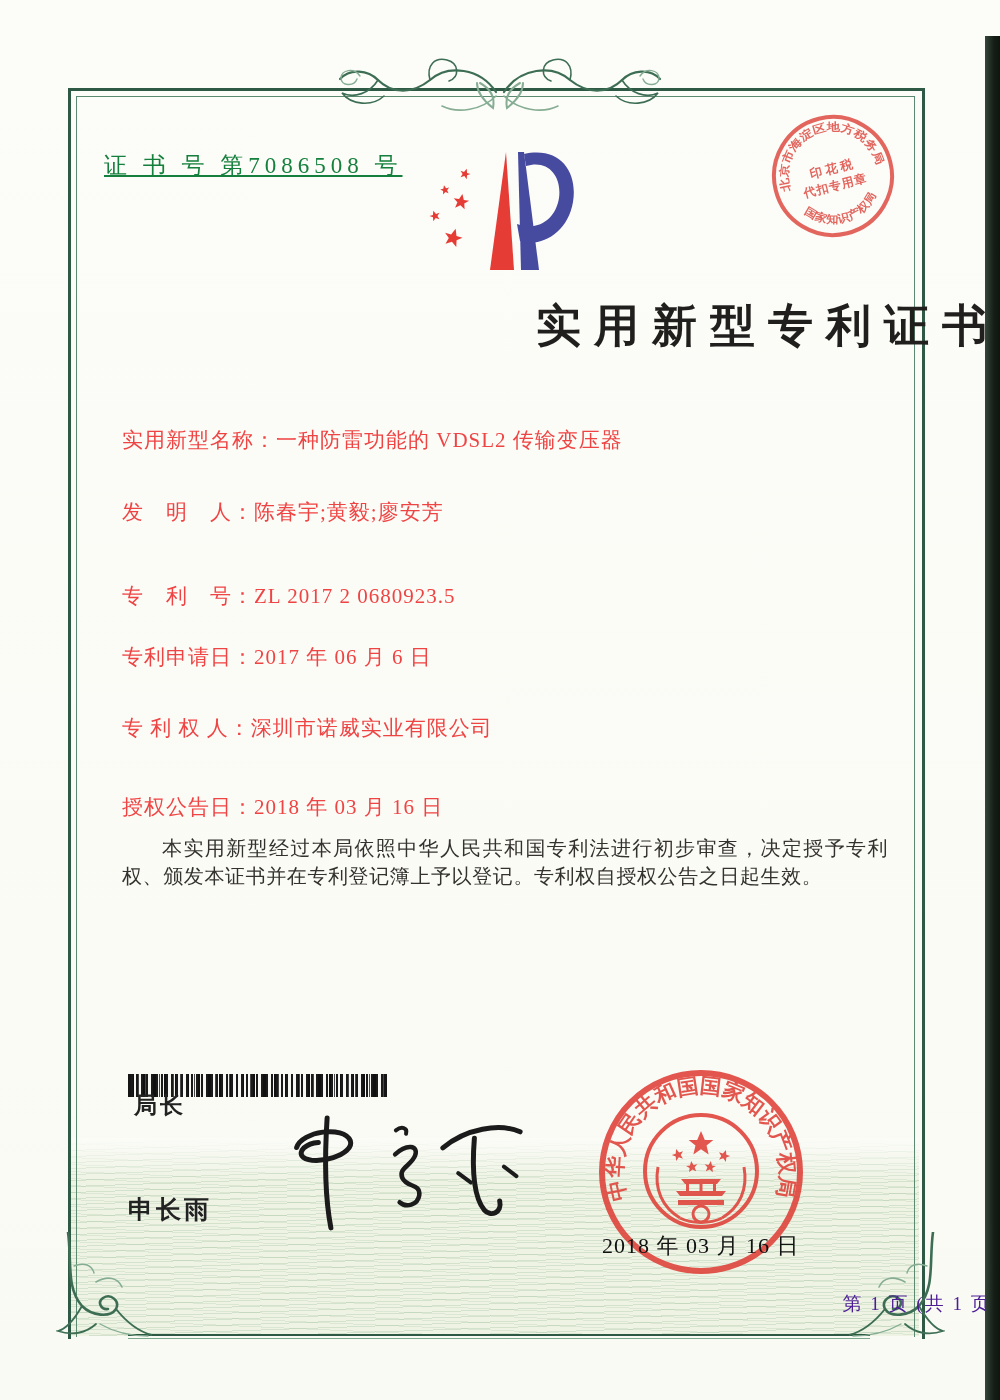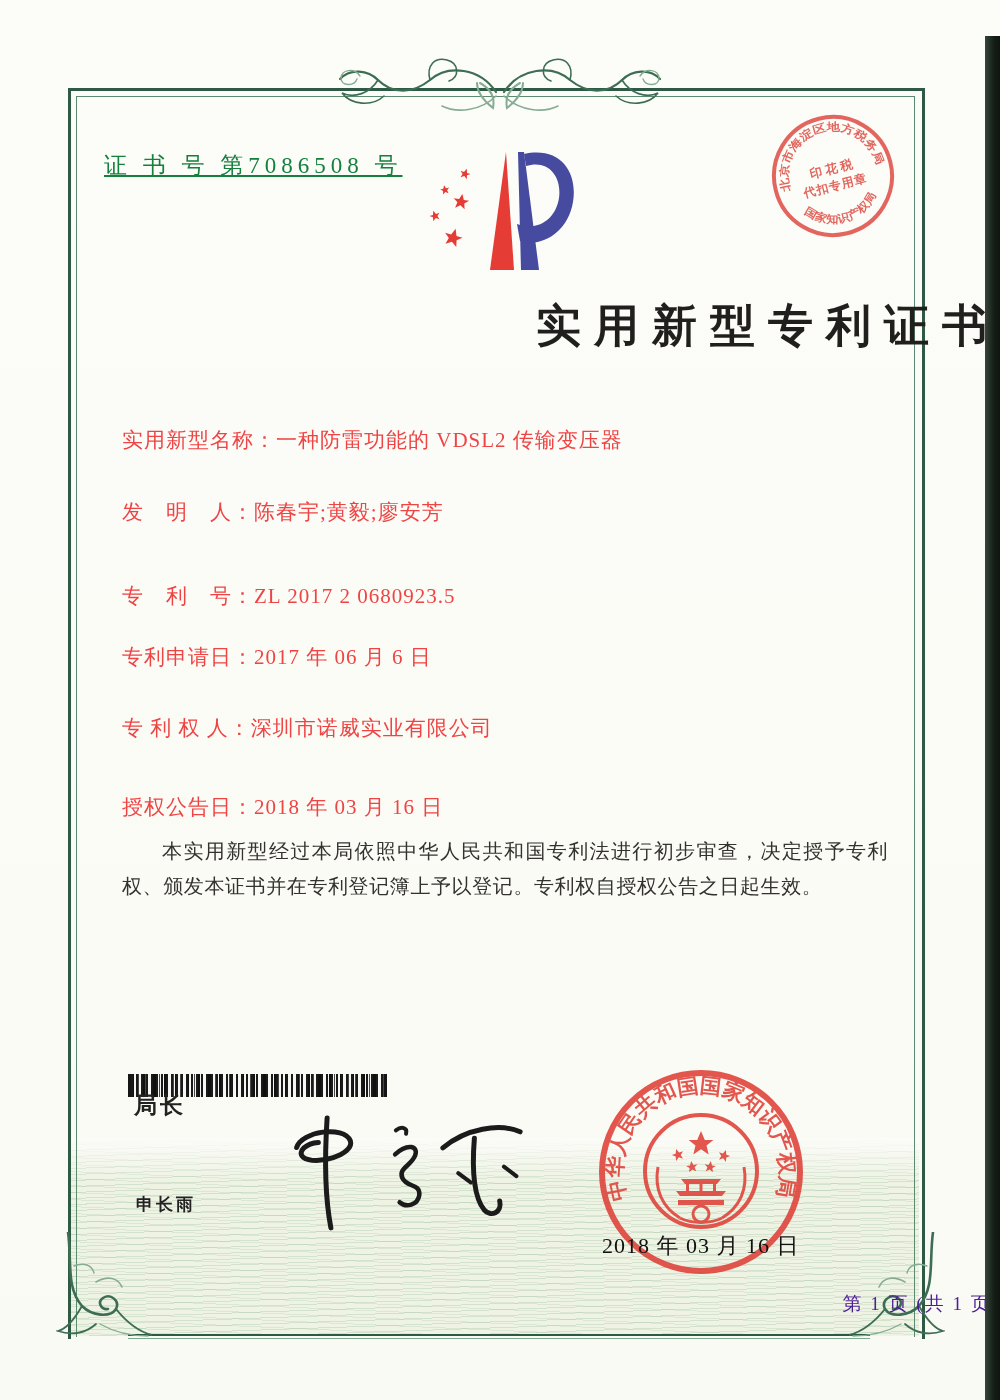--- a/index.html
+++ b/index.html
@@ -35,25 +35,25 @@
     background:linear-gradient(90deg,#35463a,#141d16 60%,#0e150f);
   }
 
   
   .cert-number{left:104px;top:150px;font-size:23px;letter-spacing:5px;color:#15803d;z-index:3;text-decoration:underline;}
   .cert-title{left:0;top:296px;width:1000px;text-align:right;font-size:45px;font-weight:700;
     letter-spacing:13px;color:#201f1d;z-index:3;}
   .field-row{left:122px;width:780px;font-size:21px;letter-spacing:1px;color:#ef4444;z-index:3;white-space:nowrap;}
   .f0{top:426px;} .f1{top:498px;} .f2{top:582px;} .f3{top:643px;} .f4{top:714px;} .f5{top:786px;margin-top:7px;}
   .body-text{left:122px;top:834px;width:766px;z-index:3;}
-  .body-text p{margin:0;font-size:20px;line-height:35px;letter-spacing:.6px;
+  .body-text p{margin:0;font-size:20px;line-height:28px;letter-spacing:.6px;
     text-align:justify;text-indent:2em;color:#33322e;}
   .signer-title{left:134px;top:1090px;font-size:23px;letter-spacing:3px;z-index:3;
     font-family:"Liberation Sans","DejaVu Sans",sans-serif;font-weight:600;color:#222;}
-  .signer-name{left:136px;top:1193px;font-size:17px;letter-spacing:3px;z-index:3;
+  .signer-name{left:128px;top:1193px;font-size:25px;letter-spacing:3px;z-index:3;
     font-family:"Liberation Sans","DejaVu Sans",sans-serif;font-weight:600;color:#222;}
   .seal-date{left:602px;top:1231px;font-size:22px;letter-spacing:1px;color:#111;z-index:5;white-space:nowrap;}
   .page-footer{left:0;top:1291px;width:1000px;text-align:right;font-size:19px;letter-spacing:2px;color:#4c1d95;z-index:3;}
 
   
   .barcode{
     left:128px;top:1074px;width:253px;height:23px;z-index:3;
     border-left:3px solid #151515;border-right:3px solid #151515;
     background:
       repeating-linear-gradient(90deg,#1a1a1a 0 2px,rgba(0,0,0,0) 2px 5px),

